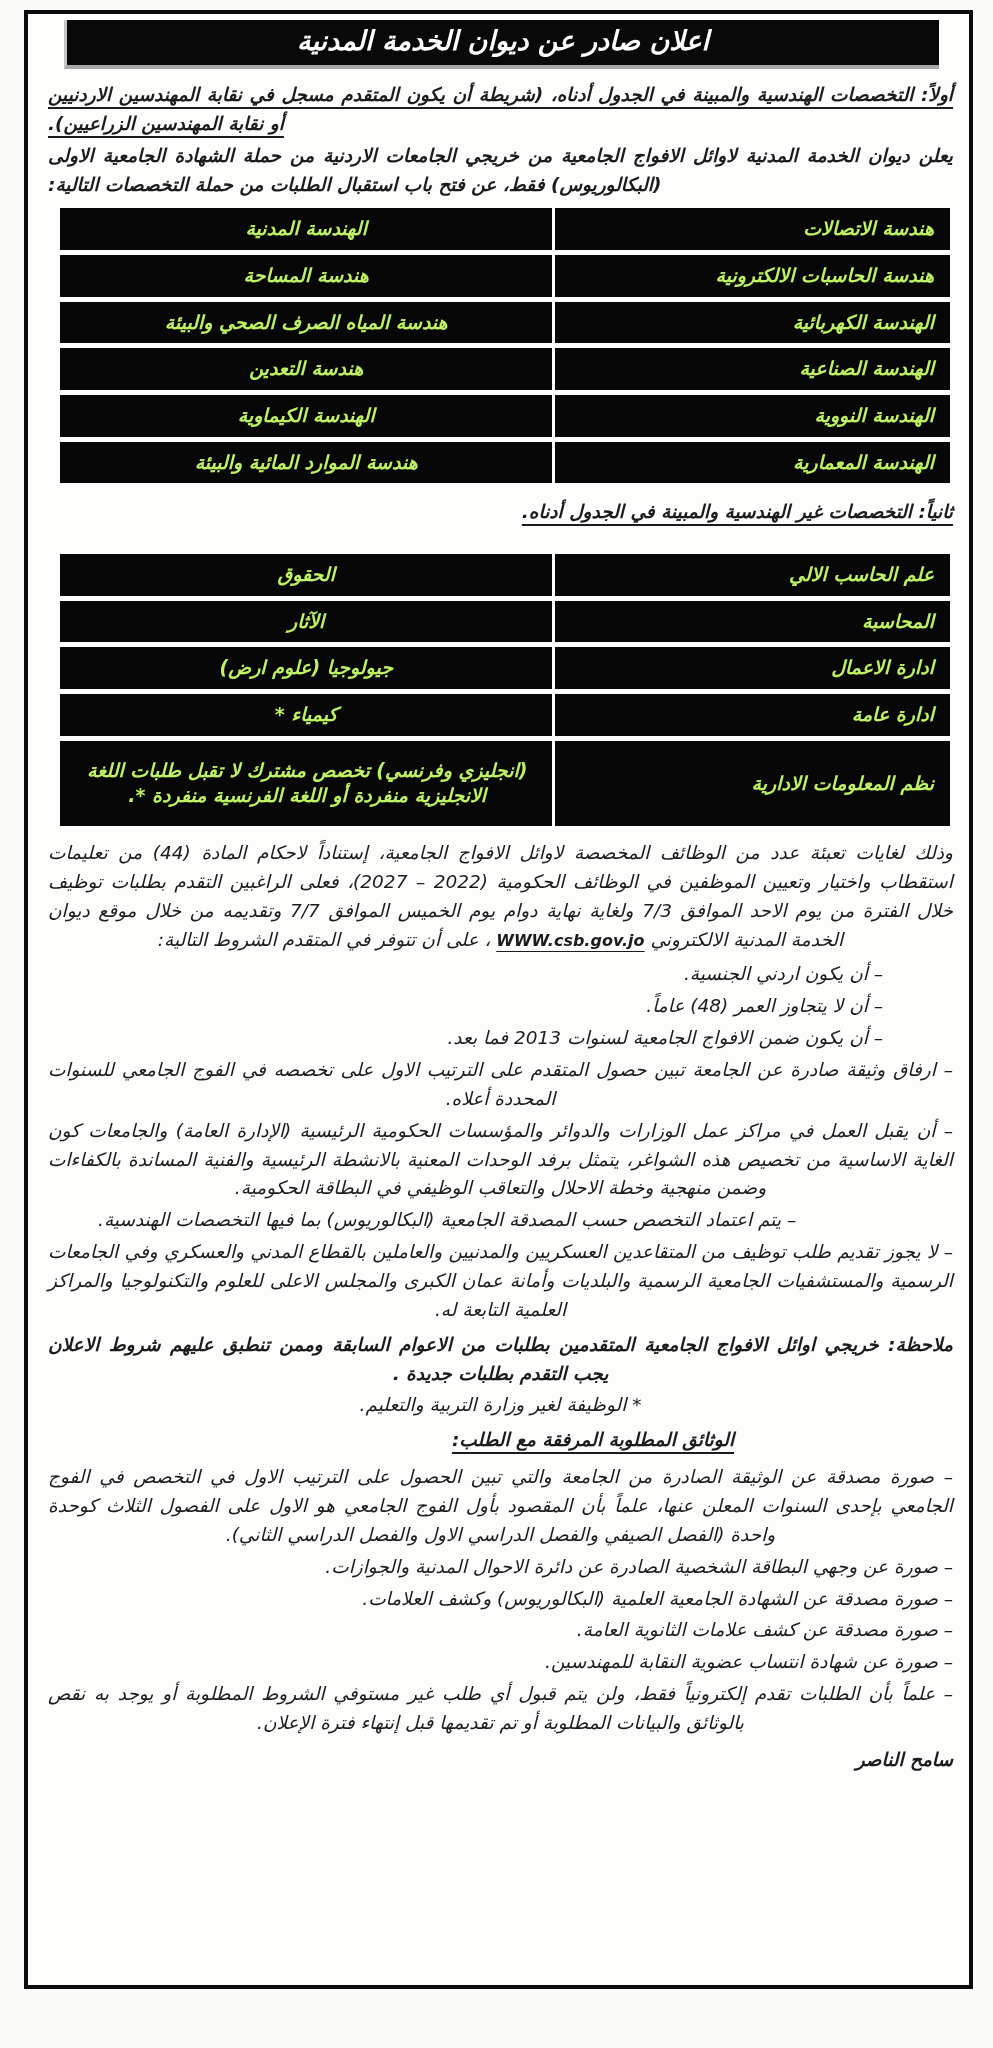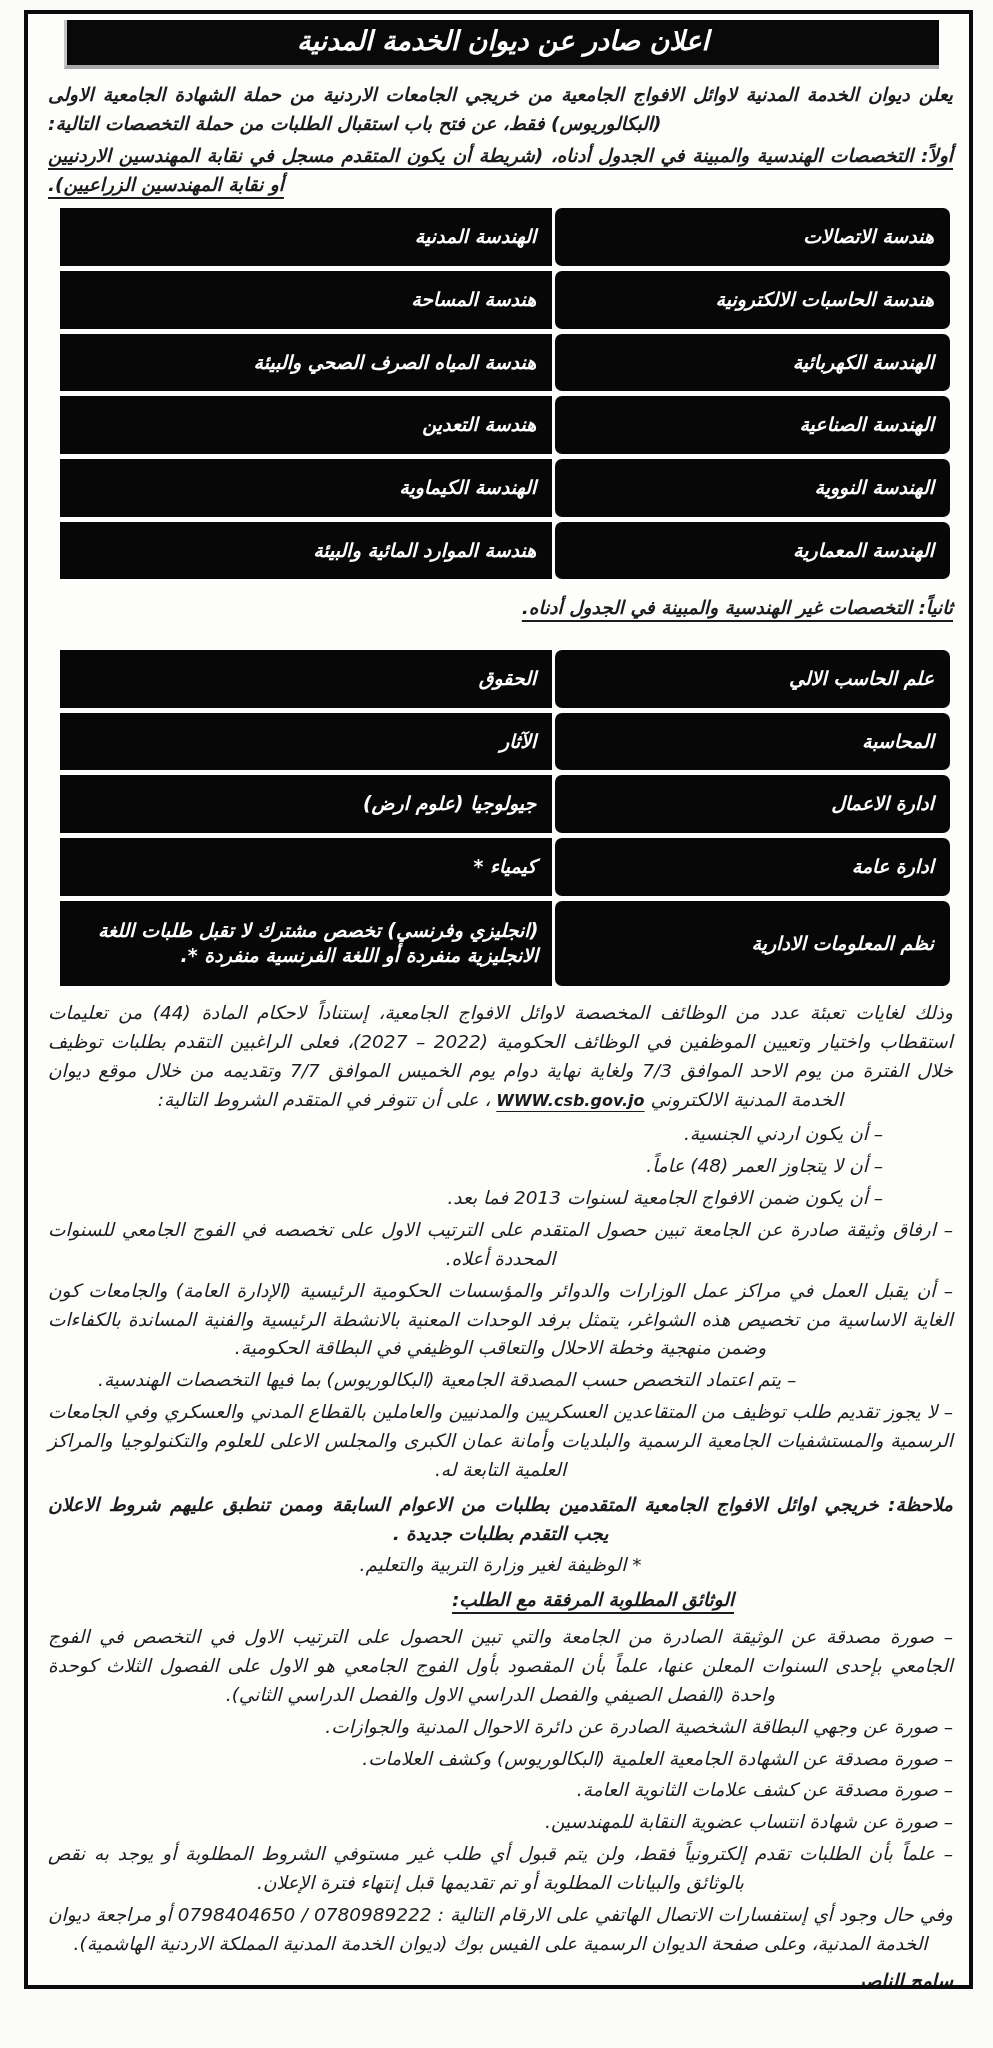--- a/index.html
+++ b/index.html
@@ -56,29 +56,28 @@
   .h2line { text-align: right; margin-top: 10px; margin-bottom: 22px; }
 
   table.spec-table {
     width: 99%;
     margin: 4px 0 8px;
     border-collapse: separate;
     border-spacing: 3px 5px;
   }
   table.spec-table td {
     background: #070707;
-    color: #ffffff;
+    color: #bef264;
     font-weight: bold;
     font-size: 19px;
     line-height: 1.35;
-    padding: 16px 16px;
+    padding: 8px 16px;
     vertical-align: middle;
-    text-align: right;
-  }
-  td.cell-r { width: 44.5%; text-align: right; border-radius: 7px; }
+  }
+  td.cell-r { width: 44.5%; text-align: right; }
   td.cell-l { text-align: center; padding-left: 8px; padding-right: 88px; }
   tr.tall td { padding-top: 17px; padding-bottom: 17px; }
   tr.tall td.cell-l { padding-right: 14px; }
 
   .cond-short { text-align: right; padding-right: 70px; }
   .flush-left { text-align: left; padding-left: 50px; }
   .doc-short  { text-align: right; padding-left: 75px; }
   .centered   { text-align: center; }
   .docs-heading { text-align: center; padding-left: 185px; margin: 6px 0 8px; }
   .url {
@@ -97,23 +96,23 @@
 </style>
 </head>
 <body>
 
 <div class="frame">
 
   <div class="title-bar">
     <span>اعلان صادر عن ديوان الخدمة المدنية</span>
   </div>
 
+  <p class="txt bold just last-left uline">أولاً: التخصصات الهندسية والمبينة في الجدول أدناه، (شريطة أن يكون المتقدم مسجل في نقابة المهندسين الاردنيين أو نقابة المهندسين الزراعيين).</p>
+
   <p class="txt bold just last-left">يعلن ديوان الخدمة المدنية لاوائل الافواج الجامعية من خريجي الجامعات الاردنية من حملة الشهادة الجامعية الاولى (البكالوريوس) فقط، عن فتح باب استقبال الطلبات من حملة التخصصات التالية:</p>
-
-  <p class="txt bold just last-left uline">أولاً: التخصصات الهندسية والمبينة في الجدول أدناه، (شريطة أن يكون المتقدم مسجل في نقابة المهندسين الاردنيين أو نقابة المهندسين الزراعيين).</p>
 
   <table class="spec-table">
     <tbody>
         <tr>
       <td class="cell-r">هندسة الاتصالات</td>
       <td class="cell-l">الهندسة المدنية</td>
     </tr>
     <tr>
       <td class="cell-r">هندسة الحاسبات الالكترونية</td>
       <td class="cell-l">هندسة المساحة</td>
@@ -184,19 +183,18 @@
 
   <div>
     <p class="txt just last-center">– صورة مصدقة عن الوثيقة الصادرة من الجامعة والتي تبين الحصول على الترتيب الاول في التخصص في الفوج الجامعي بإحدى السنوات المعلن عنها، علماً بأن المقصود بأول الفوج الجامعي هو الاول على الفصول الثلاث كوحدة واحدة (الفصل الصيفي والفصل الدراسي الاول والفصل الدراسي الثاني).</p>
     <p class="txt doc-short">– صورة عن وجهي البطاقة الشخصية الصادرة عن دائرة الاحوال المدنية والجوازات.</p>
     <p class="txt doc-short">– صورة مصدقة عن الشهادة الجامعية العلمية (البكالوريوس) وكشف العلامات.</p>
     <p class="txt doc-short">– صورة مصدقة عن كشف علامات الثانوية العامة.</p>
     <p class="txt doc-short">– صورة عن شهادة انتساب عضوية النقابة للمهندسين.</p>
     <p class="txt just last-center">– علماً بأن الطلبات تقدم إلكترونياً فقط، ولن يتم قبول أي طلب غير مستوفي الشروط المطلوبة أو يوجد به نقص بالوثائق والبيانات المطلوبة أو تم تقديمها قبل إنتهاء فترة الإعلان.</p>
   </div>
 
-  <p class="txt just last-center">وفي حال وجود أي إستفسارات الاتصال الهاتفي على الارقام التالية : 0780989222 / 0798404650 أو مراجعة ديوان الخدمة المدنية، وعلى صفحة الديوان الرسمية على الفيس بوك (ديوان الخدمة المدنية المملكة الاردنية الهاشمية).</p>
 
   <div class="signature">
     <p class="txt bold sig-name">سامح الناصر</p>
   </div>
 
 </div>
 
 </body></html>

